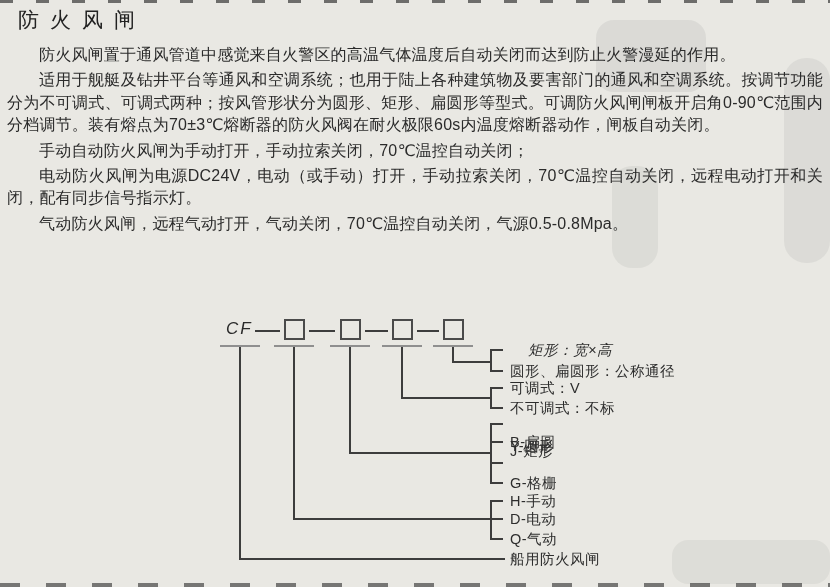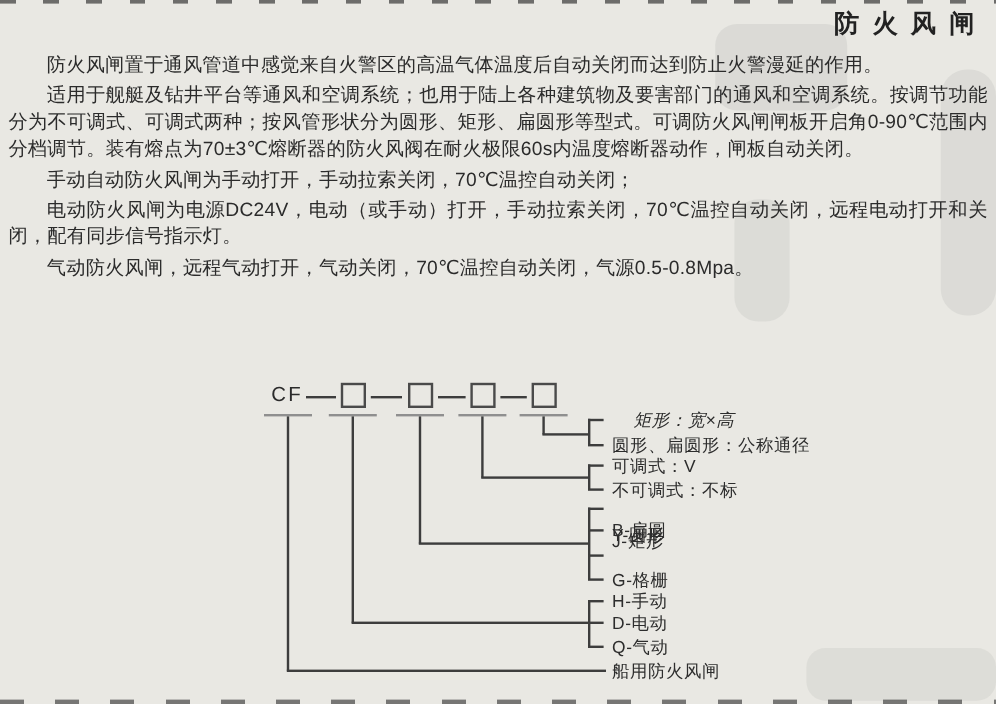--- a/index.html
+++ b/index.html
@@ -30,23 +30,23 @@
   }
   
   .blob { position: absolute; background: #d6d6d1; z-index: 0; }
   .blob.b1 { left: 596px; top: 20px; width: 110px; height: 72px; border-radius: 18px; opacity: .75; }
   .blob.b2 { left: 784px; top: 58px; width: 46px; height: 205px; border-radius: 22px; opacity: .7; }
   .blob.b3 { left: 612px; top: 166px; width: 46px; height: 102px; border-radius: 20px; opacity: .65; }
   .blob.b4 { left: 672px; top: 540px; width: 158px; height: 44px; border-radius: 16px; opacity: .6; }
 
   .content { position: relative; z-index: 1; padding: 6px 7px 0 7px; }
   .doc-title {
-    text-align: right;
+    text-align: left;
     font-size: 21px;
-    font-weight: bold;
+    font-weight: normal;
     letter-spacing: 11px;
     color: #222;
     margin-bottom: 10px;
     padding-left: 11px; 
   }
   .doc-subtitle {
     text-align: center;
     font-size: 16px;
     letter-spacing: 1px;
     color: #2e2e2e;
@@ -58,21 +58,21 @@
     letter-spacing: 0.2px;
     text-align: justify;
     text-indent: 2em;
     color: #2b2b2b;
     margin-bottom: 3px;
   }
 
   
   .d { position: absolute; z-index: 2; }
   .code-prefix {
-    font-size: 17px; letter-spacing: 2px; color: #2b2b2b;
+    font-size: 17px; letter-spacing: 2px; color: #2b2b2b; font-style: italic;
   }
   .code-box {
     width: 21px; height: 21px;
     border: 2px solid #4a4a4a;
     background: transparent;
   }
   .dash { height: 2px; background: #3d3d3d; }
   .uline { height: 2px; background: #8f8f8f; }
   .vline { width: 1.5px; background: #3d3d3d; }
   .hline { height: 1.5px; background: #3d3d3d; }

